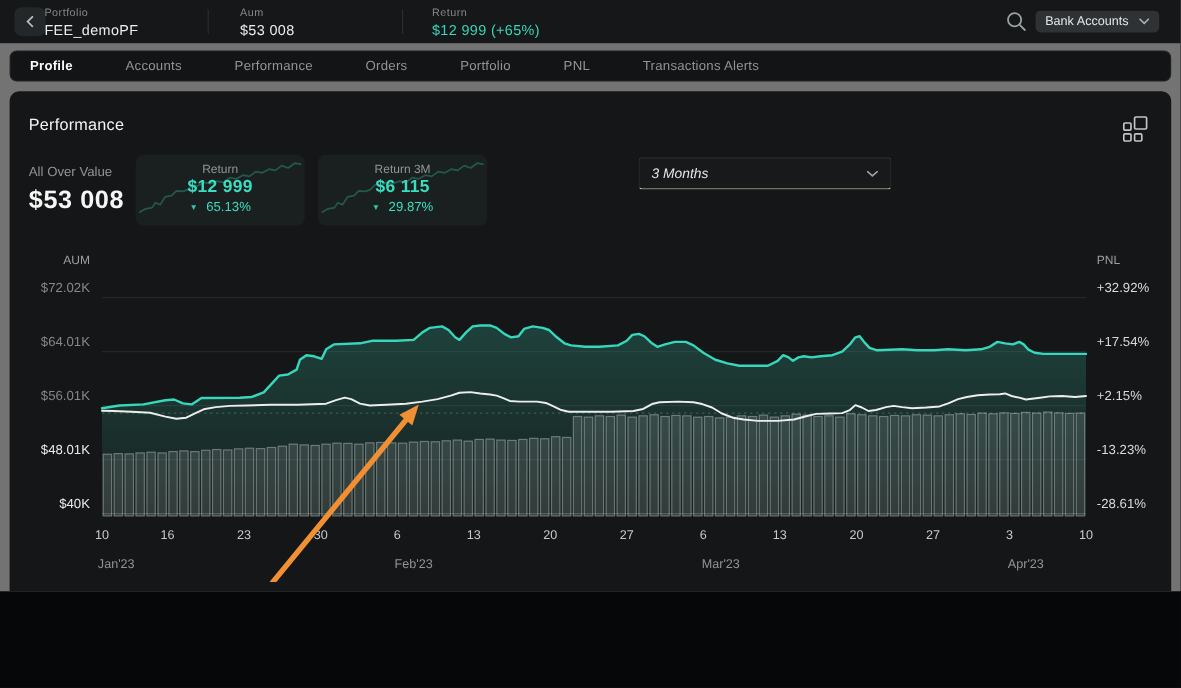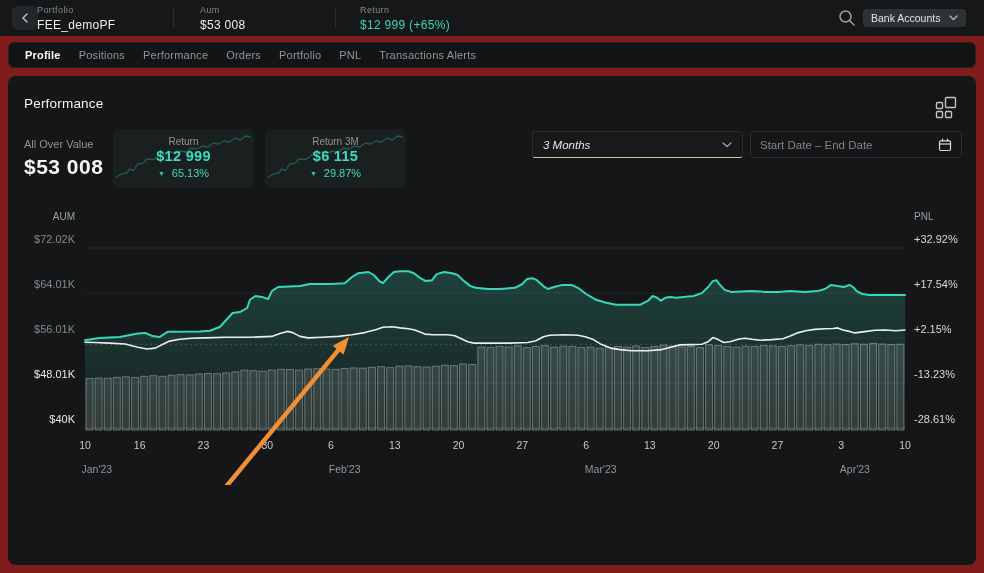--- a/index.html
+++ b/index.html
@@ -1,35 +1,35 @@
 <!DOCTYPE html>
 <html><head>
 <meta charset="utf-8">
 <style>
   html,body{margin:0;padding:0;background:#060708;}
-  .screen{position:relative;width:984px;height:573px;background:#7f1d1d;overflow:hidden;
+  .screen{position:relative;width:984px;height:493px;background:#737373;overflow:hidden;
           font-family:"Liberation Sans",sans-serif;-webkit-font-smoothing:antialiased;}
 
   
   .topbar{position:absolute;top:0;left:0;width:984px;height:36px;background:#151718;}
   .back-btn{position:absolute;left:12px;top:6px;width:26px;height:24px;background:#242729;border-radius:6px;
             display:flex;align-items:center;justify-content:center;cursor:pointer;}
   .hfield{position:absolute;top:5px;}
   .hfield .lab{font-size:9px;color:#83898d;letter-spacing:.4px;margin-bottom:3px;}
   .hfield .val{font-size:12px;color:#eceeee;letter-spacing:.3px;}
   .hfield.accent .val{color:#38d6ba;}
   .hdiv{position:absolute;top:8px;width:1px;height:20px;background:#2a2d30;}
   .search-btn{position:absolute;left:838px;top:9px;width:18px;height:18px;cursor:pointer;}
   .acct{position:absolute;left:863px;top:9px;width:103px;height:18px;background:#2f3234;border-radius:4px;
         display:flex;align-items:center;justify-content:space-between;padding:0 8px;box-sizing:border-box;
         font-size:10.5px;color:#e2e4e5;cursor:pointer;}
 
   
   .tabbar{position:absolute;left:8px;top:42px;width:968px;height:26px;background:#121415;border:1px solid #202326;
-          border-radius:6px;box-sizing:border-box;display:flex;align-items:center;gap:18px;padding-left:16px;}
+          border-radius:6px;box-sizing:border-box;display:flex;align-items:center;gap:44px;padding-left:16px;}
   .tab{font-size:11px;color:#8f9599;letter-spacing:.2px;cursor:pointer;white-space:nowrap;}
   .tab.active{color:#fafbfb;font-weight:bold;}
 
   
   .panel{position:absolute;left:8px;top:76px;width:968px;height:489px;background:#141617;border-radius:8px;}
   .panel-title{position:absolute;left:16px;top:20px;font-size:13.5px;font-weight:normal;color:#f3f5f5;letter-spacing:.2px;}
   .layout-btn{position:absolute;left:926px;top:19px;width:26px;height:26px;cursor:pointer;}
 
   .aov{position:absolute;left:16px;top:62px;}
   .aov .lab{font-size:11px;color:#8f9599;margin-bottom:5px;}
@@ -91,21 +91,21 @@
     <div class="acct">
       <span>Bank Accounts</span>
       <svg width="9" height="6" viewBox="0 0 9 6">
         <path d="M1 1 L4.5 4.5 L8 1" stroke="#aeb3b6" stroke-width="1.3" fill="none" stroke-linecap="round"></path>
       </svg>
     </div>
   </div>
 
   <div class="tabbar">
     <div class="tab active">Profile</div>
-    <div class="tab">Positions</div>
+    <div class="tab">Accounts</div>
     <div class="tab">Performance</div>
     <div class="tab">Orders</div>
     <div class="tab">Portfolio</div>
     <div class="tab">PNL</div>
     <div class="tab">Transactions Alerts</div>
   </div>
 
   <div class="panel">
     <div class="panel-title">Performance</div>
     <div class="layout-btn">
@@ -136,29 +136,20 @@
         </svg>
       <div class="lab">Return 3M</div>
       <div class="val">$6 115</div>
       <div class="chg"><span class="tri">▼</span><span>29.87%</span></div>
     </div>
 
     <div class="select">
       <span>3 Months</span>
       <svg width="10" height="6" viewBox="0 0 10 6">
         <path d="M1 1 L5 4.6 L9 1" stroke="#9aa0a4" stroke-width="1.3" fill="none" stroke-linecap="round"></path>
-      </svg>
-    </div>
-    <div class="daterange">
-      <span>Start Date – End Date</span>
-      <svg width="14" height="14" viewBox="0 0 14 14">
-        <rect x="1.5" y="2.8" width="11" height="9.7" rx="1.2" stroke="#d8dbdc" stroke-width="1.2" fill="none"></rect>
-        <line x1="1.5" y1="6" x2="12.5" y2="6" stroke="#d8dbdc" stroke-width="1.2"></line>
-        <line x1="4.5" y1="1" x2="4.5" y2="3" stroke="#d8dbdc" stroke-width="1.2" stroke-linecap="round"></line>
-        <line x1="9.5" y1="1" x2="9.5" y2="3" stroke="#d8dbdc" stroke-width="1.2" stroke-linecap="round"></line>
       </svg>
     </div>
 
     <svg id="chart-svg" width="936" height="280">
         <defs>
           <linearGradient id="af" x1="0" y1="0" x2="0" y2="1">
             <stop offset="0%" stop-color="rgba(54,165,143,0.30)"></stop>
             <stop offset="100%" stop-color="rgba(54,165,143,0.08)"></stop>
           </linearGradient>
         </defs>

